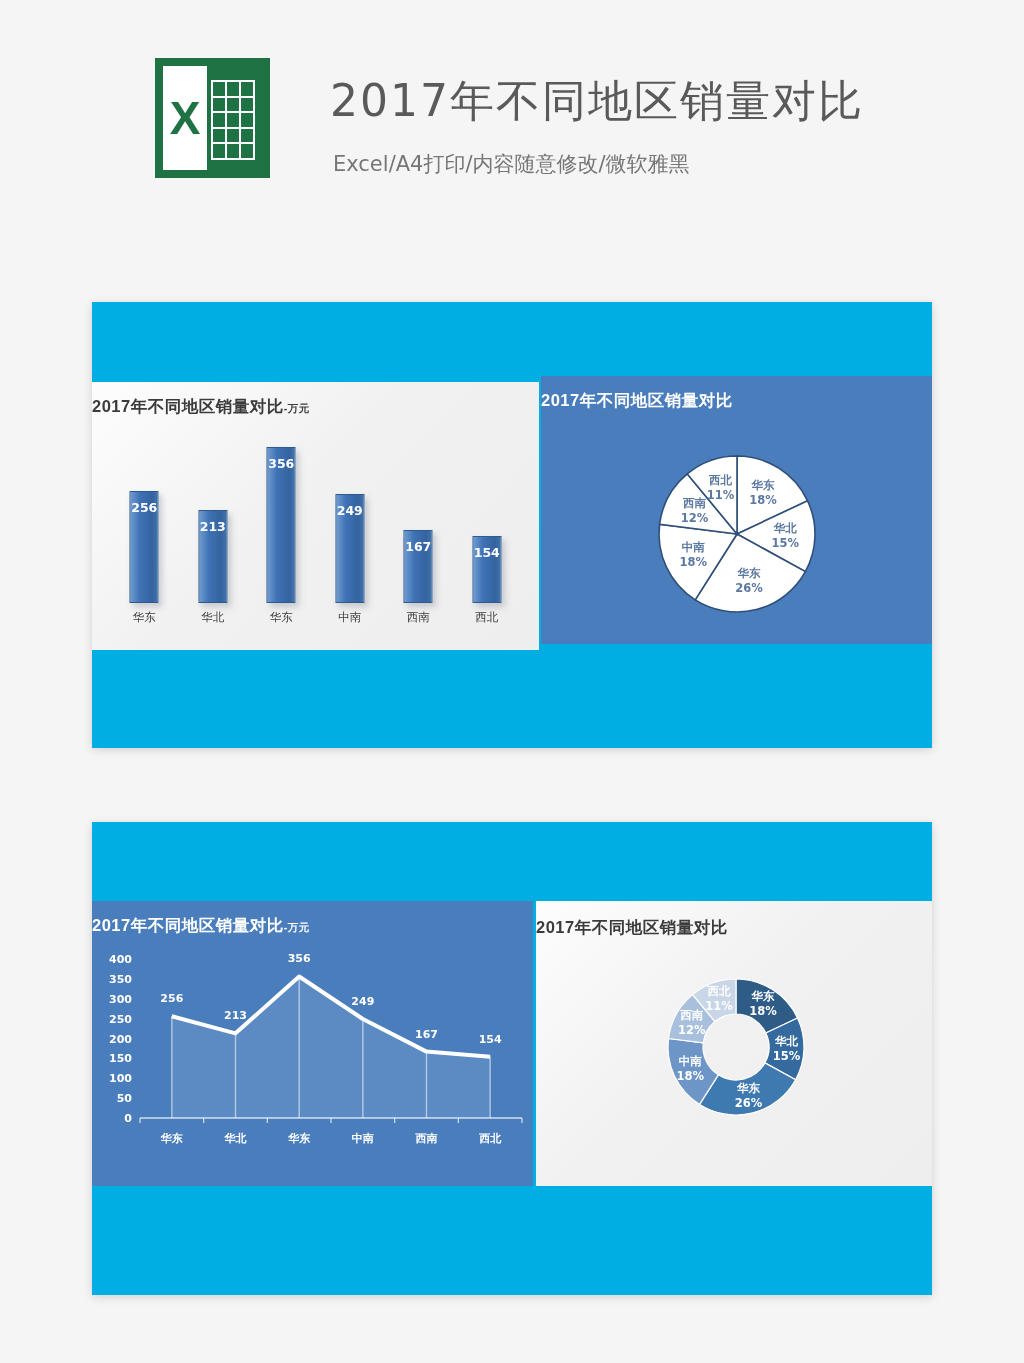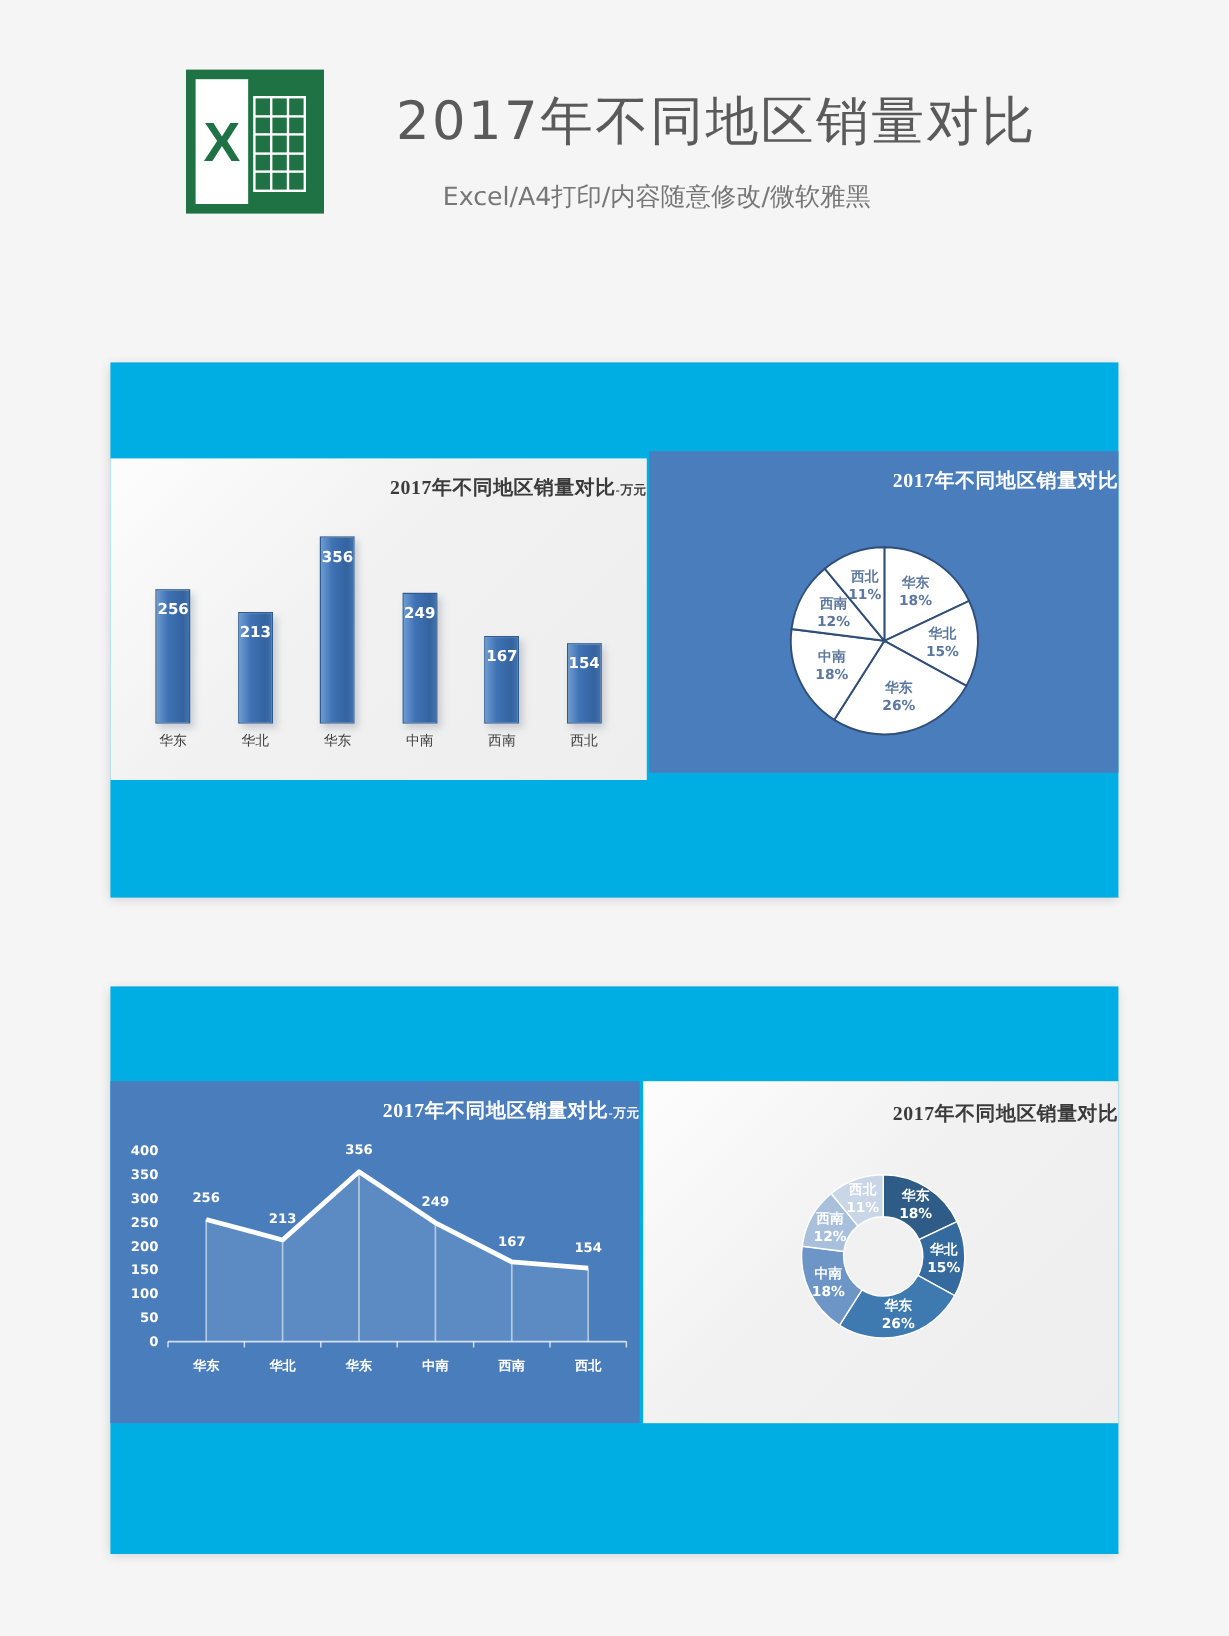--- a/index.html
+++ b/index.html
@@ -18,40 +18,40 @@
   .logo .xch{position:absolute;left:8px;top:8px;width:44px;height:104px;color:#1f7244;
       font-size:46px;font-weight:bold;line-height:104px;text-align:center;font-family:"Liberation Sans",sans-serif;}
   .logo .grid{position:absolute;left:56px;top:22px;width:44px;height:80px;background:#ffffff;
       display:grid;grid-template-columns:1fr 1fr 1fr;grid-template-rows:repeat(5,1fr);gap:2px;padding:2px;box-sizing:border-box;}
   .logo .grid i{background:#1f7244;display:block;}
   .logo .sheetedge{position:absolute;left:52px;top:8px;width:4px;height:104px;background:#1f7244;}
 
   .maintitle{position:absolute;left:330px;top:72px;font-size:44px;color:#5a5a5a;
      letter-spacing:2px;font-weight:500;white-space:nowrap;font-family:"DejaVu Sans",sans-serif;}
   .subtitle{position:absolute;left:333px;top:150px;font-size:21px;color:#767676;white-space:nowrap;
-     font-family:"DejaVu Sans",sans-serif;margin-left:36px;}
+     font-family:"DejaVu Sans",sans-serif;}
 
   
   .block{position:absolute;background:#00AEE4;box-shadow:0 2px 9px rgba(0,0,0,.15);}
   #block-top{left:92px;top:302px;width:840px;height:446px;}
   #block-bottom{left:92px;top:822px;width:840px;height:473px;}
 
   .panel{position:absolute;overflow:hidden;}
   .panel-white{background:linear-gradient(135deg,#fdfdfd 0%,#f1f1f1 45%,#eeeeee 100%);}
   .panel-blue{background:#4A7DBC;}
 
   
   #panel-bar{left:0px;top:80px;width:447px;height:268px;}
   #panel-pie{left:449px;top:74px;width:391px;height:268px;}
   
   #panel-line{left:0px;top:79px;width:441px;height:285px;}
   #panel-donut{left:444px;top:79px;width:396px;height:285px;}
 
-  .chart-title{position:absolute;width:100%;text-align:right;font-weight:bold;
-      font-size:16.5px;white-space:nowrap;font-family:Liberation Serif, serif;letter-spacing:.5px;}
+  .chart-title{position:absolute;width:100%;text-align:left;font-weight:bold;
+      font-size:16.5px;white-space:nowrap;font-family:Liberation Sans, sans-serif;letter-spacing:.5px;}
   .chart-title .unit{font-size:10.5px;font-weight:bold;}
   .title-dark{color:#3b3b3b;}
   .title-light{color:#ffffff;}
 
   
   .bar-area{position:absolute;left:0;top:46px;width:447px;height:222px;}
   .bar-plot{position:absolute;left:18px;top:0px;width:411px;height:175px;}
   .bar-col{position:absolute;bottom:0;width:68.5px;text-align:center;height:175px;}
   .bar-rect{position:absolute;bottom:0;left:50%;transform:translateX(-50%);width:29px;
      background:linear-gradient(to right,#6d9bd1 0%,#3f72b5 35%,#34639f 80%,#4273ad 100%);

